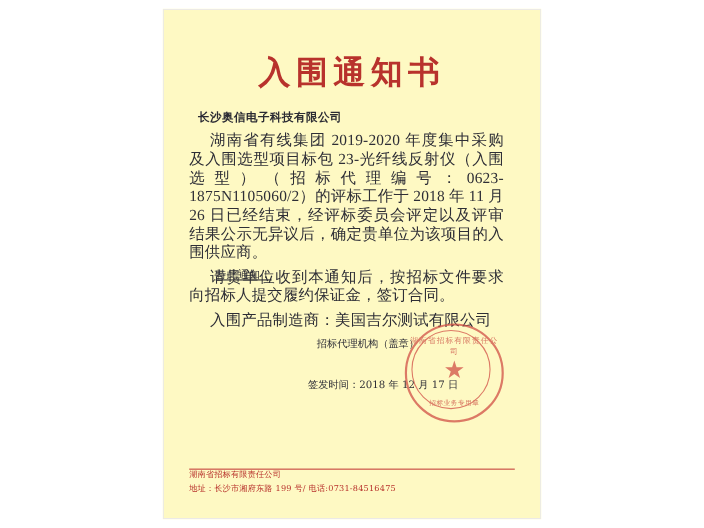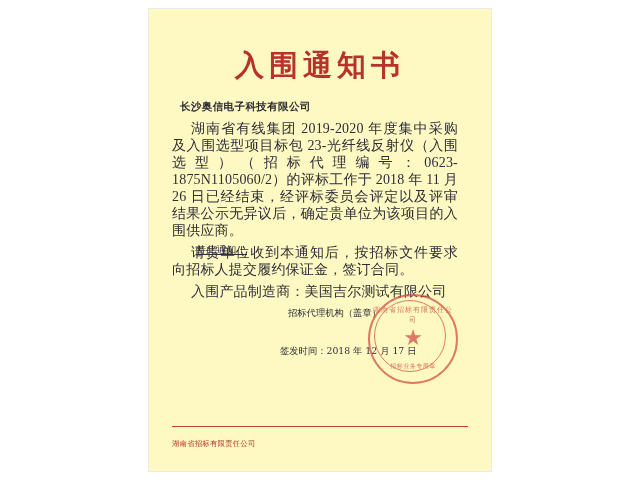--- a/index.html
+++ b/index.html
@@ -215,17 +215,18 @@
         <div class="seal-ring"></div>
         <div class="seal-top-text">湖南省招标有限责任公司</div>
         <div class="seal-star">★</div>
         <div class="seal-bottom-text">招标业务专用章</div>
       </div>
 
       <div class="footer-rule"></div>
 
       <div class="footer">
         <div>湖南省招标有限责任公司</div>
+        <div>地址：长沙市湘府东路 199 号/ 电话:0731-84516475</div>
       </div>
 
     </div>
   </div>
 </div>
 
 </body></html>

